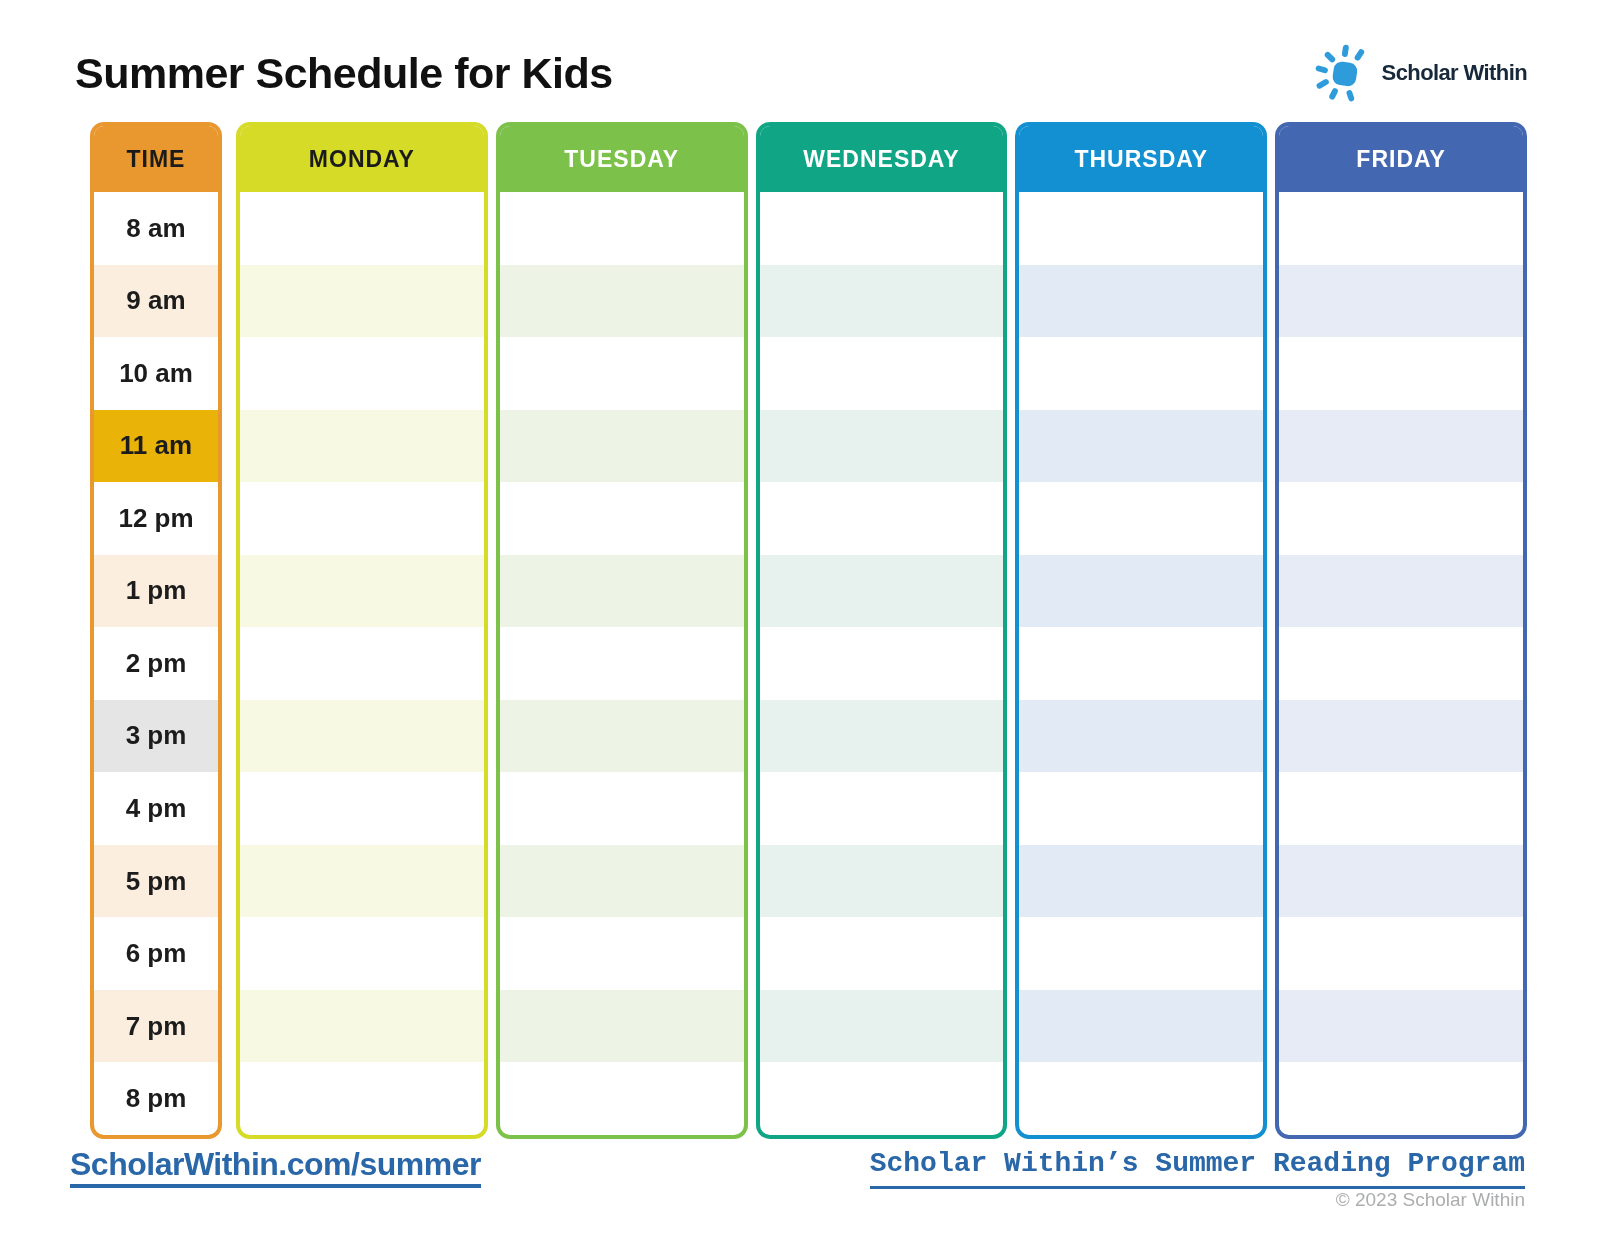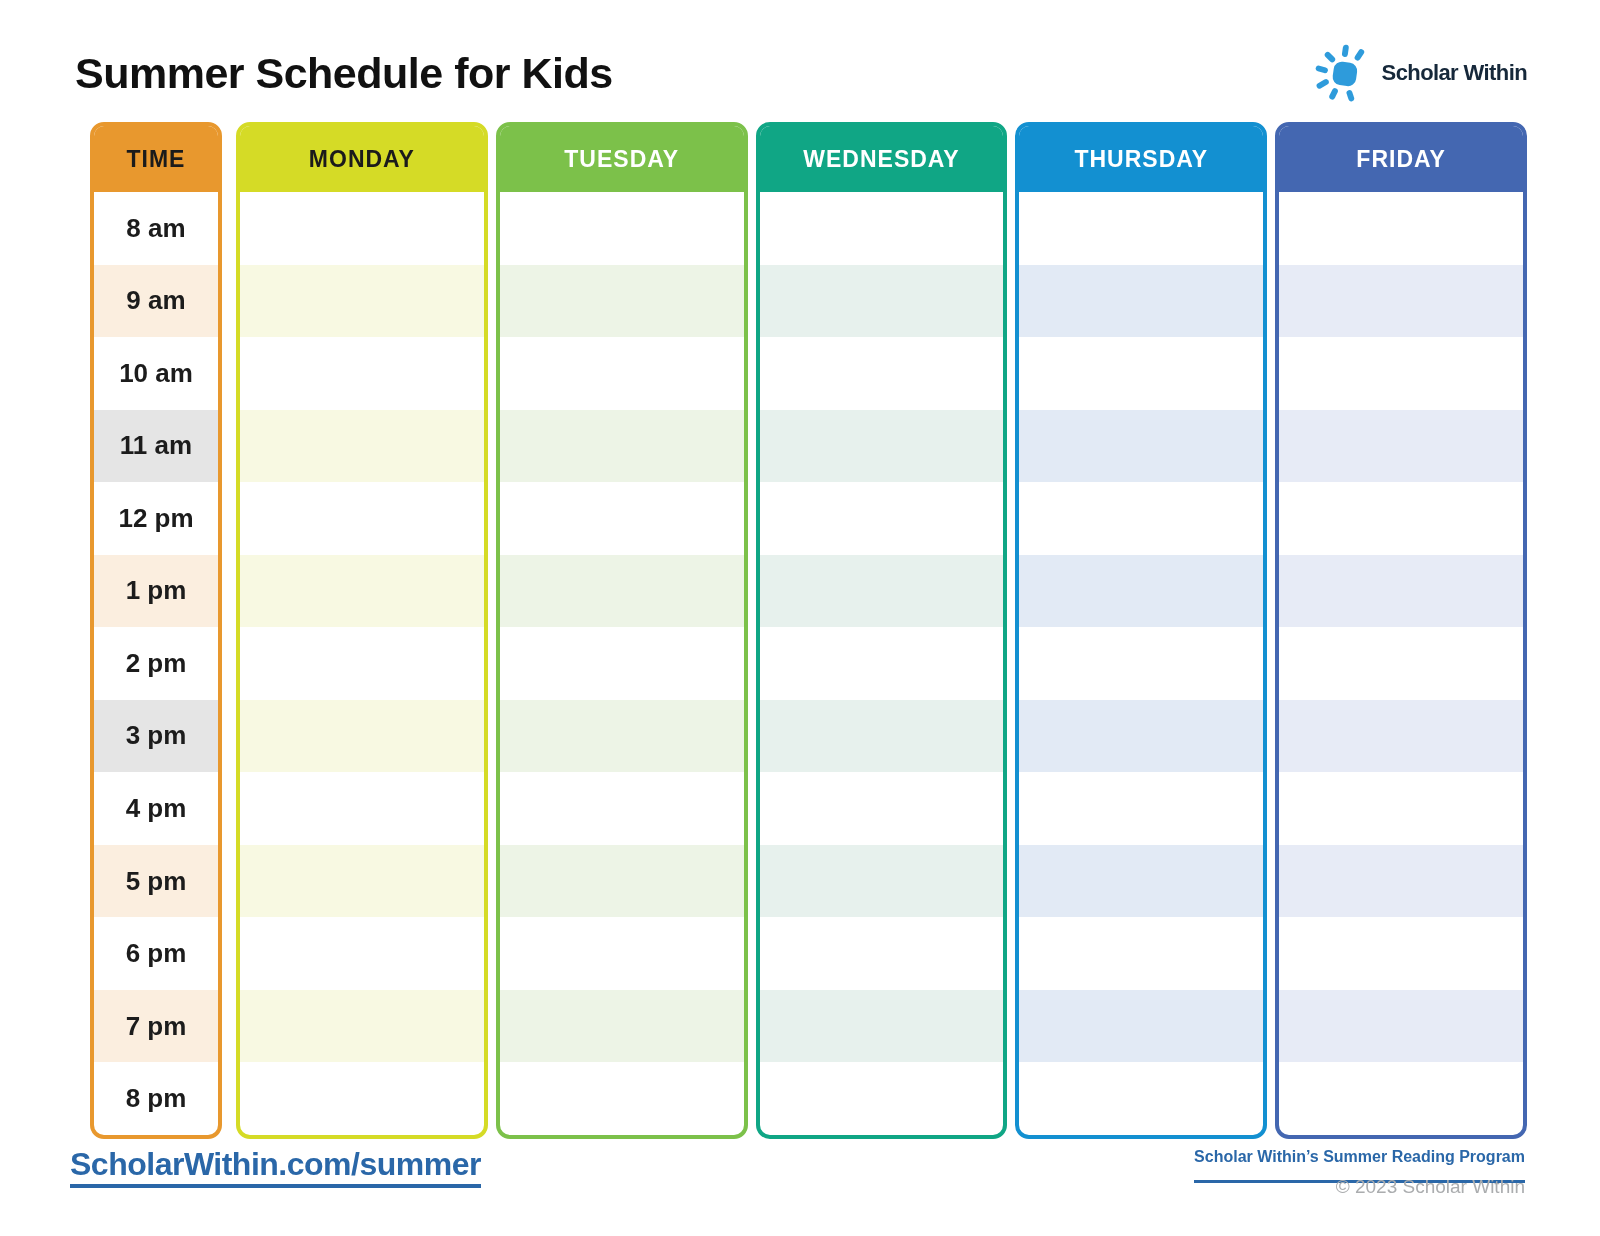--- a/index.html
+++ b/index.html
@@ -57,23 +57,24 @@
   }
   .footer-left a {
     font-size: 32px; font-weight: bold; color: var(--link, #2a67a8);
     text-decoration: none; border-bottom: 4px solid var(--link, #2a67a8);
     padding-bottom: 2px; letter-spacing: -0.5px;
   }
   .footer-right {
     position: absolute; right: 75px; top: 1148px; text-align: right;
   }
   .footer-right a {
-    font-size: 16px; font-weight: bold; color: var(--link, #2a67a8);
+    font-size: 28px; font-weight: bold; color: var(--link, #2a67a8);
     text-decoration: none; border-bottom: 3px solid var(--link, #2a67a8);
-    padding-bottom: 15px;
+    padding-bottom: 7px;
+    font-family: Liberation Mono, monospace;
   }
   .copyright {
     margin-top: 10px; font-size: 19px; color: var(--copyright, #abadaf);
     font-weight: normal;
   }
 </style>
 </head>
 <body>
 
 <div class="page">
@@ -101,21 +102,21 @@
     </div>
   </div>
 
   <div class="grid">
       <div class="col time-col" style="border-color: rgb(232, 152, 46);">
         <div class="col-head" style="background: rgb(232, 152, 46); color: rgb(27, 27, 27);">TIME</div>
         <div class="col-body">
           <div class="row">8 am</div>
           <div class="row" style="background: rgb(251, 238, 223);">9 am</div>
           <div class="row">10 am</div>
-          <div class="row" style="background: #e5e5e5; text-align: right;">11 am</div>
+          <div class="row" style="background: #eab308; text-align: right;">11 am</div>
           <div class="row">12 pm</div>
           <div class="row" style="background: rgb(251, 238, 223);">1 pm</div>
           <div class="row">2 pm</div>
           <div class="row" style="background: #e5e5e5;">3 pm</div>
           <div class="row">4 pm</div>
           <div class="row" style="background: rgb(251, 238, 223);">5 pm</div>
           <div class="row">6 pm</div>
           <div class="row" style="background: rgb(251, 238, 223);">7 pm</div>
           <div class="row">8 pm</div>
         </div>

